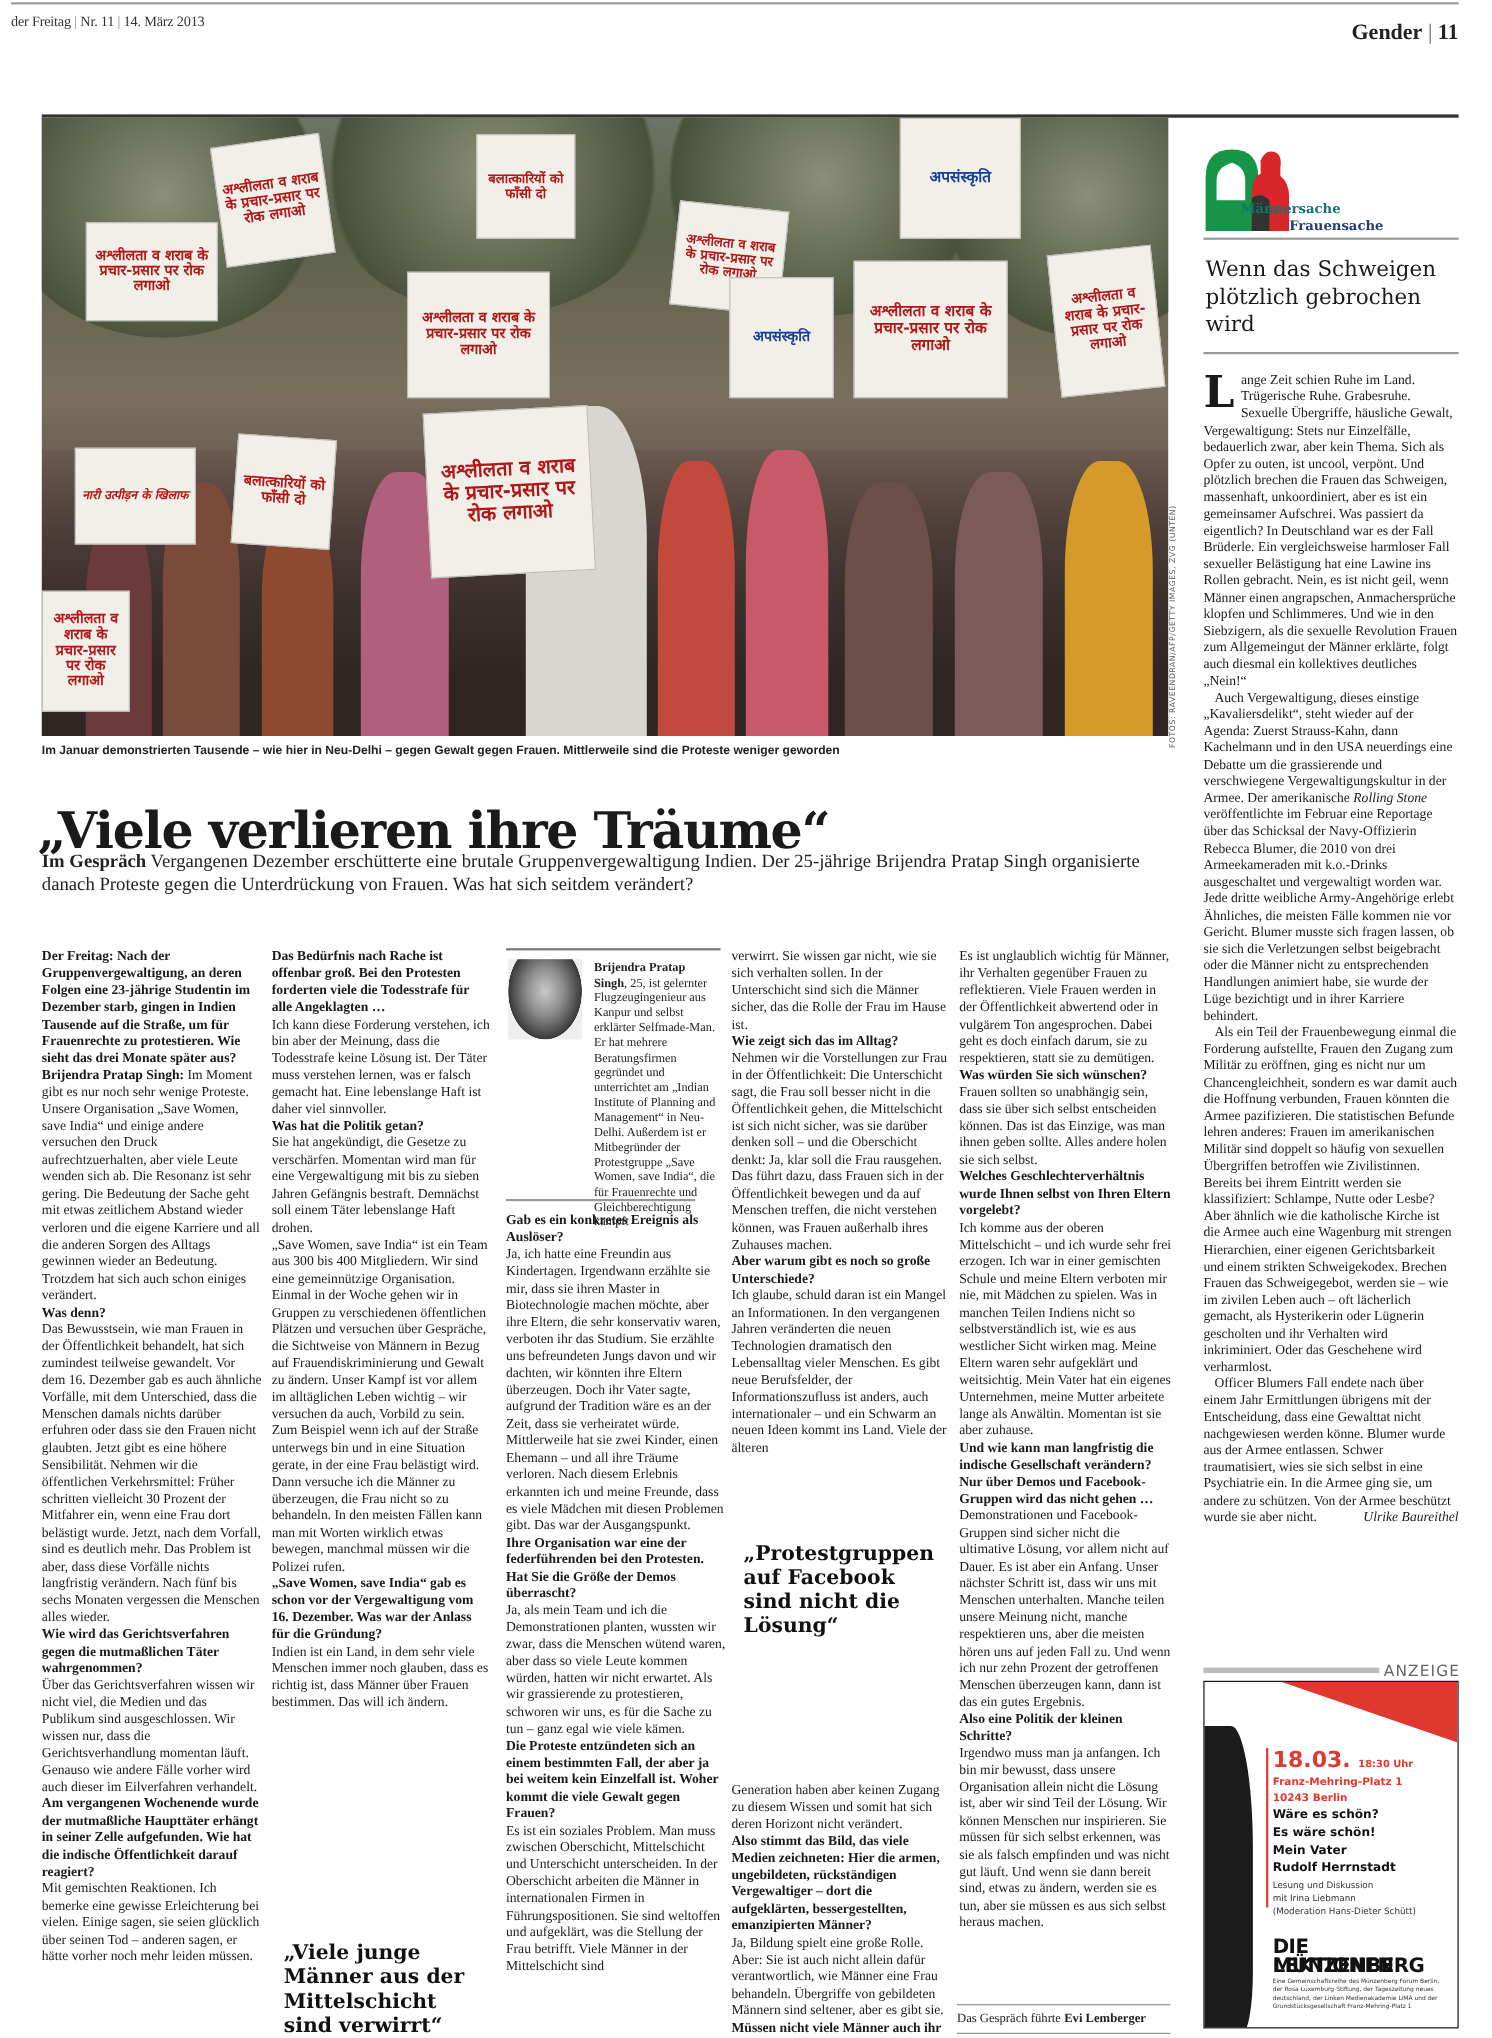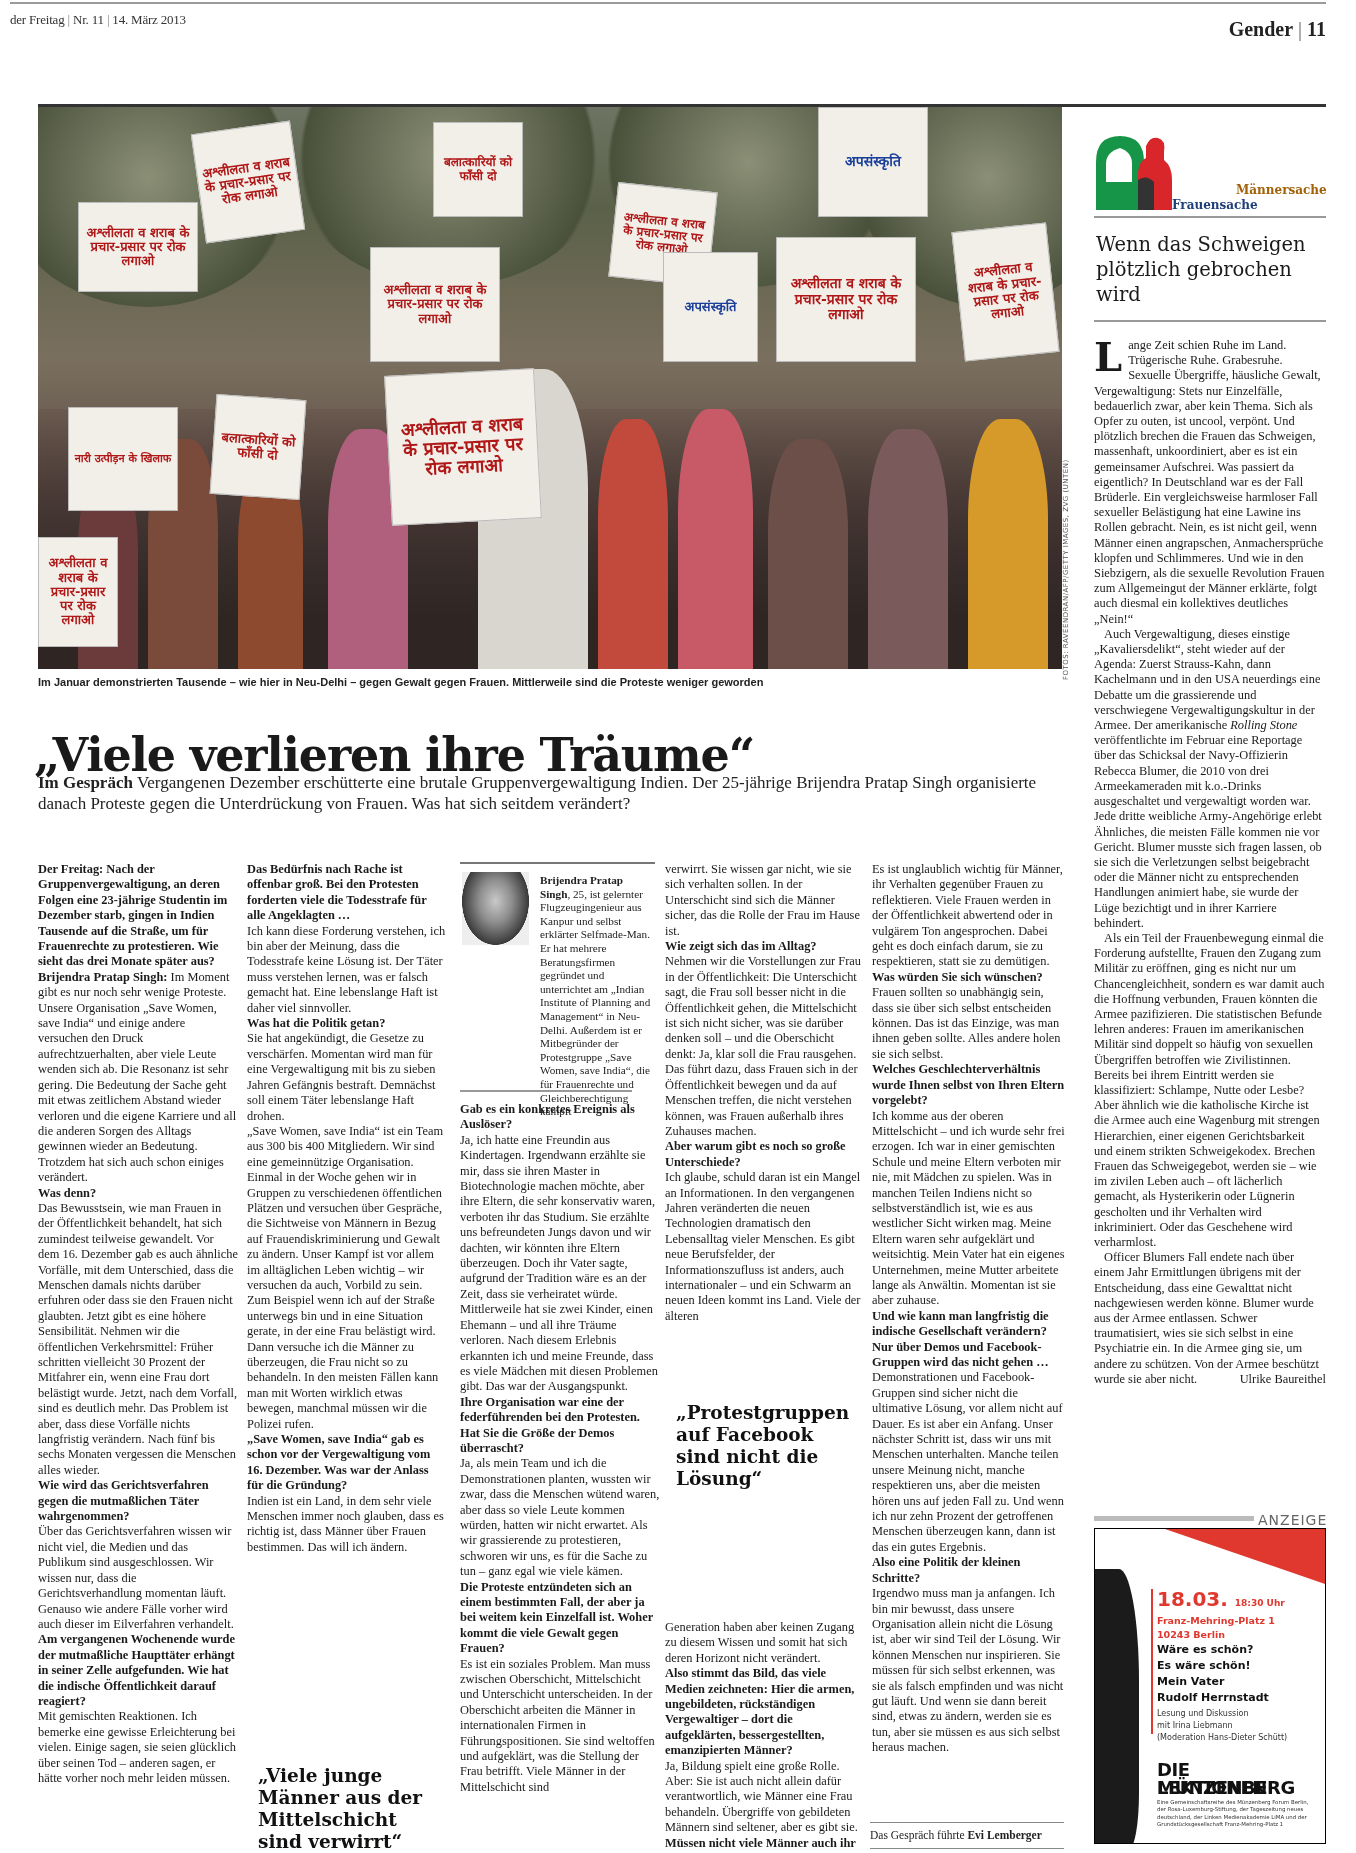--- a/index.html
+++ b/index.html
@@ -28,30 +28,30 @@
   .bio-text{position:absolute;left:460px;top:874px;width:192px;font-family:"Liberation Serif",serif;font-size:11.2px;line-height:13.6px;color:#222;}
   .bio-text .name{font-weight:bold;}
   .bio-text .indent{display:block;margin-left:80px;}
   .bio-bottom-rule{position:absolute;left:460px;top:1090px;width:172px;height:2px;background:#999;}
   .pullquote{position:absolute;font-family:"DejaVu Serif",serif;font-weight:bold;font-size:18.5px;line-height:22px;color:#111;}
   .credit-rule{position:absolute;left:870px;width:194px;height:1px;background:#888;}
   .credit{position:absolute;left:870px;top:1829px;font-family:"Liberation Serif",serif;font-size:11.5px;color:#222;}
   .credit b{font-weight:bold;}
   
   .side-logo{position:absolute;left:1094px;top:132px;width:78px;height:80px;}
-  .side-kicker1{position:absolute;left:1236px;top:183px;font-family:"DejaVu Serif",serif;font-weight:bold;font-size:12px;color:#a16207;}
+  .side-kicker1{position:absolute;left:1128px;top:183px;font-family:"DejaVu Serif",serif;font-weight:bold;font-size:12px;color:#0f766e;}
   .side-kicker2{position:absolute;left:1172px;top:198px;font-family:"DejaVu Serif",serif;font-weight:bold;font-size:12px;color:#1f3f7a;}
   .side-rule1{position:absolute;left:1094px;top:216px;width:232px;height:2px;background:#999;}
   .side-title{position:absolute;left:1096px;top:232px;width:230px;font-family:"DejaVu Serif",serif;font-size:19.5px;line-height:25px;color:#1a1a1a;}
   .side-rule2{position:absolute;left:1094px;top:320px;width:232px;height:2px;background:#999;}
   .side-body{position:absolute;left:1094px;top:338px;width:232px;font-family:"Liberation Serif",serif;font-size:12.4px;line-height:15.2px;color:#1a1a1a;}
   .side-body p{margin:0;}
   .side-body p+p{text-indent:10px;}
   .dropcap{float:left;font-family:"DejaVu Serif",serif;font-weight:bold;font-size:40px;line-height:34px;margin:2px 6px 0 0;}
-  .side-author{float:right;text-align:right;}
+  .side-author{font-style:italic;float:right;text-align:right;}
   .ad-label-bar{position:absolute;left:1094px;top:1516px;width:160px;height:5px;background:#bbb;}
   .ad-label{position:absolute;left:1258px;top:1512px;font-family:"DejaVu Sans",sans-serif;font-size:14px;letter-spacing:1px;color:#666;}
   .ad{position:absolute;left:1094px;top:1528px;width:232px;height:316px;border:1px solid #000000;box-sizing:border-box;overflow:hidden;background:#fff;}
   .ad .tri{position:absolute;right:0;top:0;width:0;height:0;border-top:55px solid #e0382e;border-left:160px solid transparent;}
   .ad .silhouette{position:absolute;left:-6px;top:40px;width:50px;height:280px;background:#1b1b1b;border-radius:0 40% 20% 0;}
   .ad .red-bar{position:absolute;left:56px;top:60px;width:2px;height:145px;background:#e0382e;}
   .ad-date{position:absolute;left:62px;top:58px;font-family:"DejaVu Sans",sans-serif;font-weight:bold;color:#e0382e;font-size:20px;}
   .ad-date small{font-size:9px;}
   .ad-line{position:absolute;left:62px;font-family:"DejaVu Sans",sans-serif;font-weight:bold;font-size:9.5px;color:#e0382e;}
   .ad-title{position:absolute;left:62px;font-family:"DejaVu Sans",sans-serif;font-weight:bold;font-size:11px;color:#111;}
@@ -94,21 +94,21 @@
   <div class="sign" style="left:40px;top:95px;width:120px;height:90px;font-size:13px;">अश्लीलता व शराब के प्रचार-प्रसार पर रोक लगाओ</div>
   <div class="sign" style="left:160px;top:20px;width:100px;height:110px;font-size:13px;transform:rotate(-8deg);">अश्लीलता व शराब के प्रचार-प्रसार पर रोक लगाओ</div>
   <div class="sign" style="left:395px;top:15px;width:90px;height:95px;font-size:12px;">बलात्कारियों को फाँसी दो</div>
   <div class="sign" style="left:332px;top:140px;width:130px;height:115px;font-size:13px;">अश्लीलता व शराब के प्रचार-प्रसार पर रोक लगाओ</div>
   <div class="sign" style="left:350px;top:265px;width:150px;height:150px;font-size:18px;transform:rotate(-3deg);">अश्लीलता व शराब के प्रचार-प्रसार पर रोक लगाओ</div>
   <div class="sign" style="left:575px;top:80px;width:100px;height:95px;font-size:12px;transform:rotate(6deg);">अश्लीलता व शराब के प्रचार-प्रसार पर रोक लगाओ</div>
   <div class="sign" style="left:625px;top:145px;width:95px;height:110px;font-size:13px;color:#1a3f9a;">अपसंस्कृति</div>
   <div class="sign" style="left:780px;top:0px;width:110px;height:110px;font-size:14px;color:#1a3f9a;">अपसंस्कृति</div>
   <div class="sign" style="left:738px;top:130px;width:140px;height:125px;font-size:14px;">अश्लीलता व शराब के प्रचार-प्रसार पर रोक लगाओ</div>
   <div class="sign" style="left:920px;top:120px;width:95px;height:130px;font-size:13px;transform:rotate(-6deg);">अश्लीलता व शराब के प्रचार-प्रसार पर रोक लगाओ</div>
-  <div class="sign" style="left:30px;top:300px;width:110px;height:104px;font-size:11px;">नारी उत्पीड़न के खिलाफ</div>
+  <div class="sign" style="left:30px;top:300px;width:110px;height:88px;font-size:11px;font-style:italic;">नारी उत्पीड़न के खिलाफ</div>
   <div class="sign" style="left:175px;top:290px;width:90px;height:100px;font-size:13px;transform:rotate(4deg);">बलात्कारियों को फाँसी दो</div>
   <div class="sign" style="left:0px;top:430px;width:80px;height:110px;font-size:13px;">अश्लीलता व शराब के प्रचार-प्रसार पर रोक लगाओ</div>
 </div>
 <div class="photo-credit">FOTOS: RAVEENDRAN/AFP/GETTY IMAGES, ZVG (UNTEN)</div>
 <div class="caption">Im Januar demonstrierten Tausende – wie hier in Neu-Delhi – gegen Gewalt gegen Frauen. Mittlerweile sind die Proteste weniger geworden</div>
 
 <div class="headline">„Viele verlieren ihre Träume“</div>
 <div class="intro">
   <b>Im Gespräch</b>
   <span>Vergangenen Dezember erschütterte eine brutale Gruppenvergewaltigung Indien. Der 25-jährige Brijendra Pratap Singh organisierte danach Proteste gegen die Unterdrückung von Frauen. Was hat sich seitdem verändert?</span>

